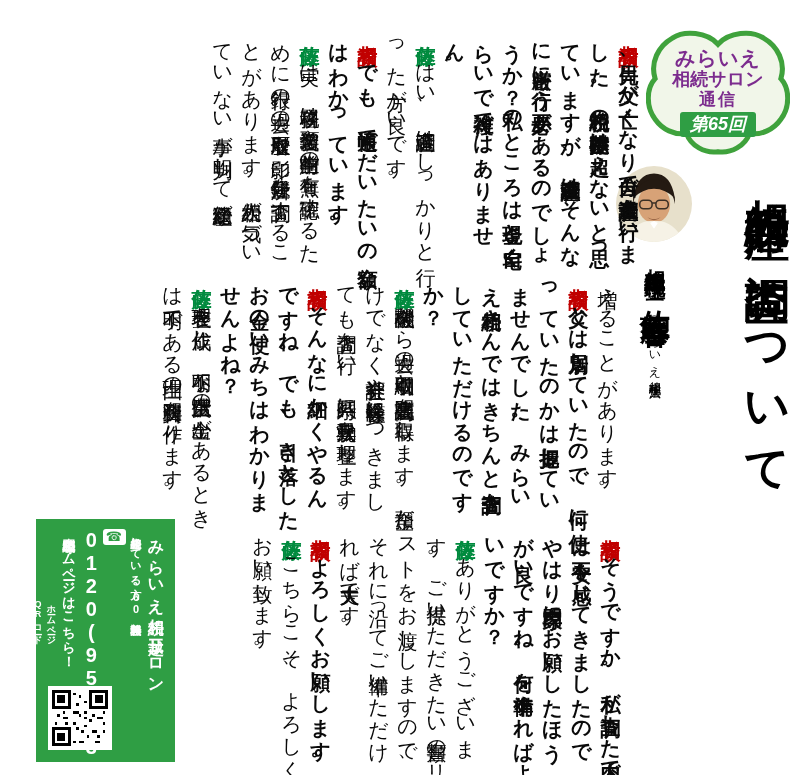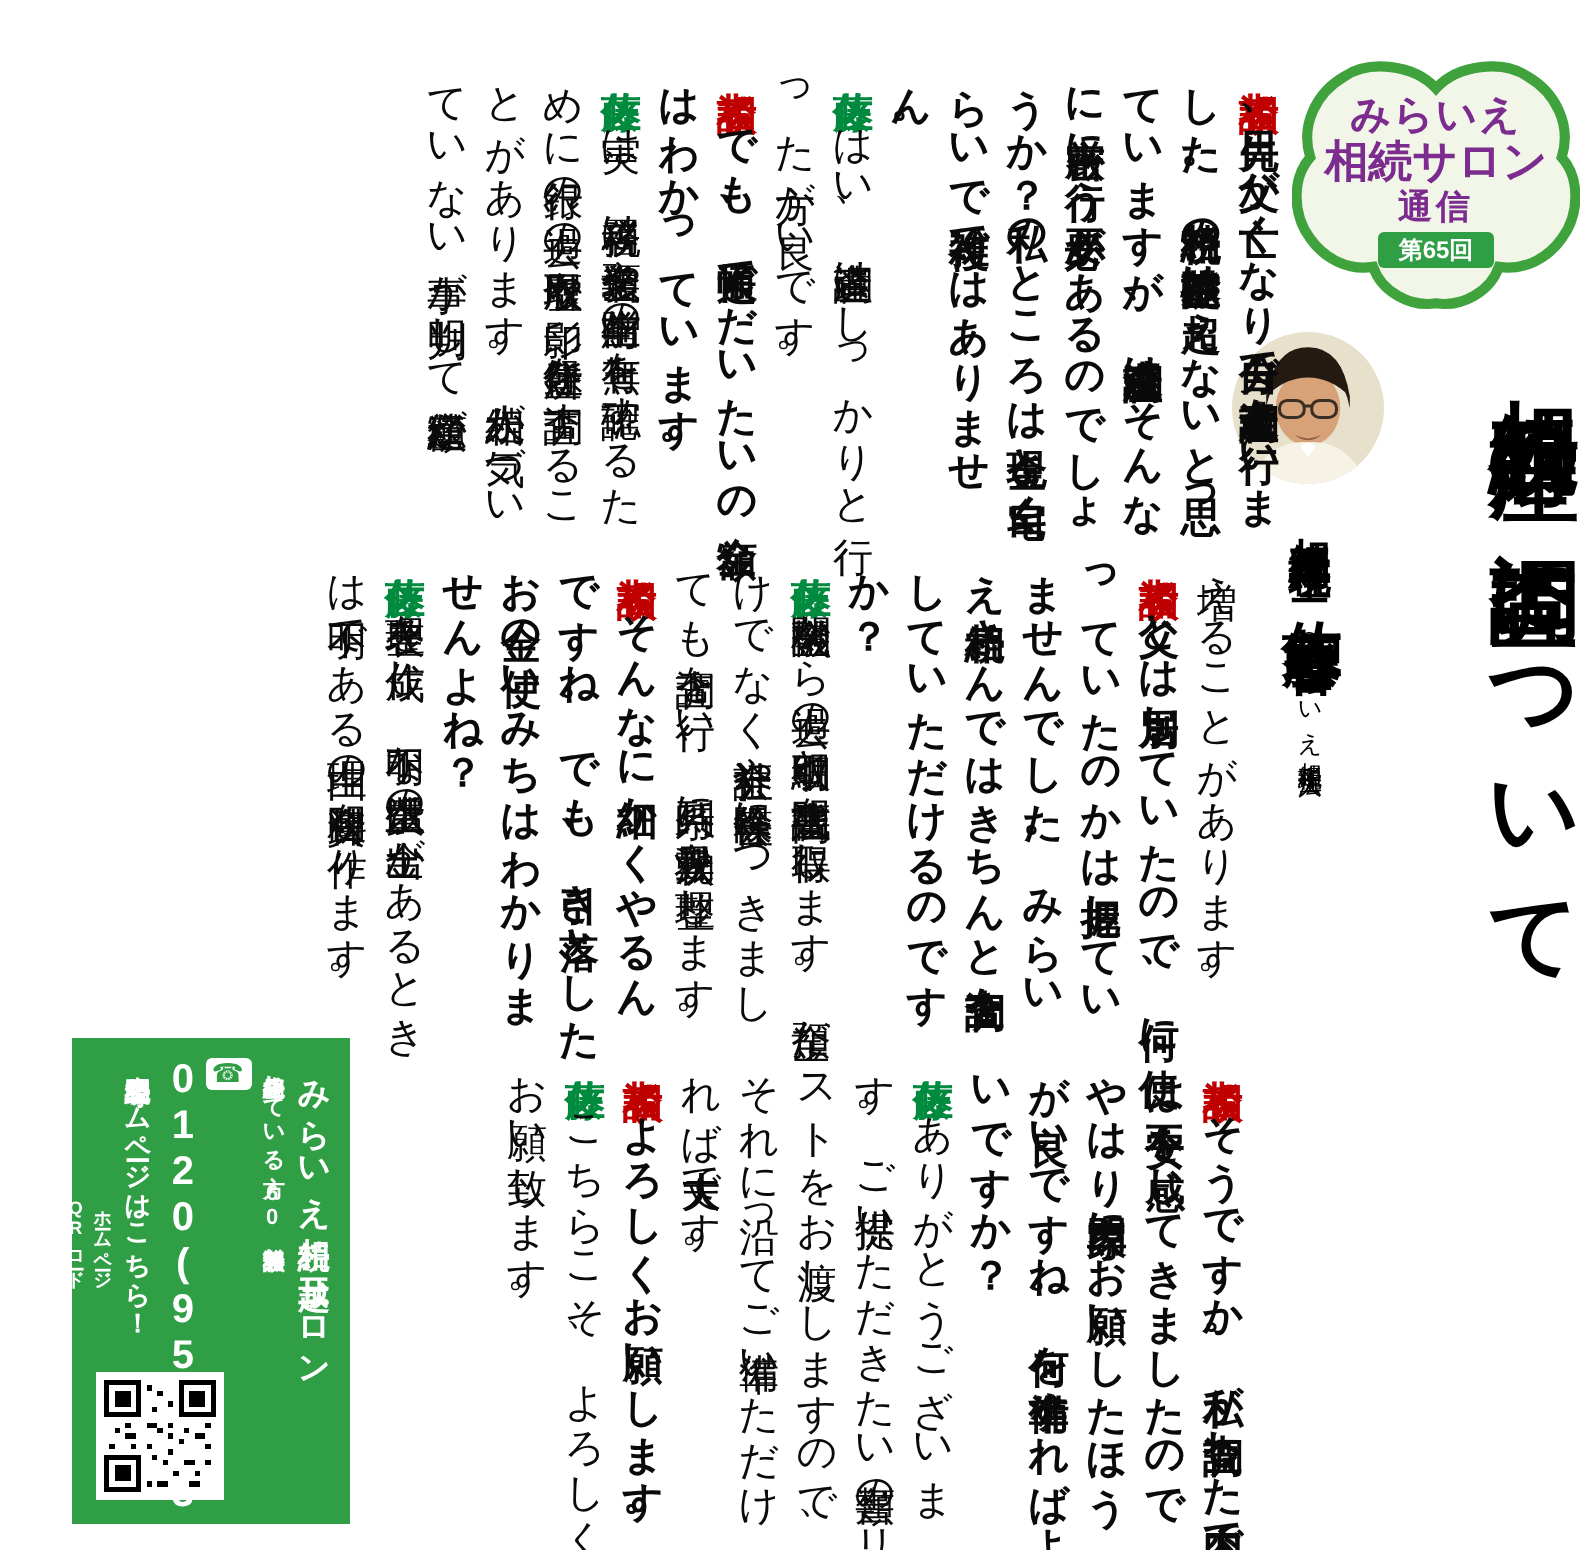--- a/index.html
+++ b/index.html
@@ -28,27 +28,27 @@
   .badge svg{position:absolute;inset:0;}
   .badge-text{
     position:absolute;inset:0;
     display:flex;flex-direction:column;align-items:center;justify-content:flex-start;
     padding-top:17px;box-sizing:border-box;
     color:var(--badge-purple);
     font-weight:800;line-height:1.12;
     text-align:center;
   }
   .badge-line1{font-size:20px;letter-spacing:1px;}
-  .badge-line2{font-size:22px;letter-spacing:0px;}
+  .badge-line2{font-size:18px;letter-spacing:0px;}
   .badge-line3{font-size:17px;letter-spacing:2px;}
   .badge-pill{
     margin-top:3px;
     background:var(--box-green);
-    color:#fff;font-size:12px;font-weight:800;
-    padding:2px 10px;border-radius:3px;line-height:1.2;
+    color:#fff;font-size:18px;font-weight:800;
+    padding:2px 10px;border-radius:3px;line-height:1.2;font-style:italic;
   }
 
   
   .main-title{
     position:absolute;top:163px;right:2px;height:520px;
     font-size:45px;font-weight:900;letter-spacing:5px;
     color:#000;line-height:1.0;
     font-family:"Liberation Sans","DejaVu Sans",sans-serif;
   }
 

